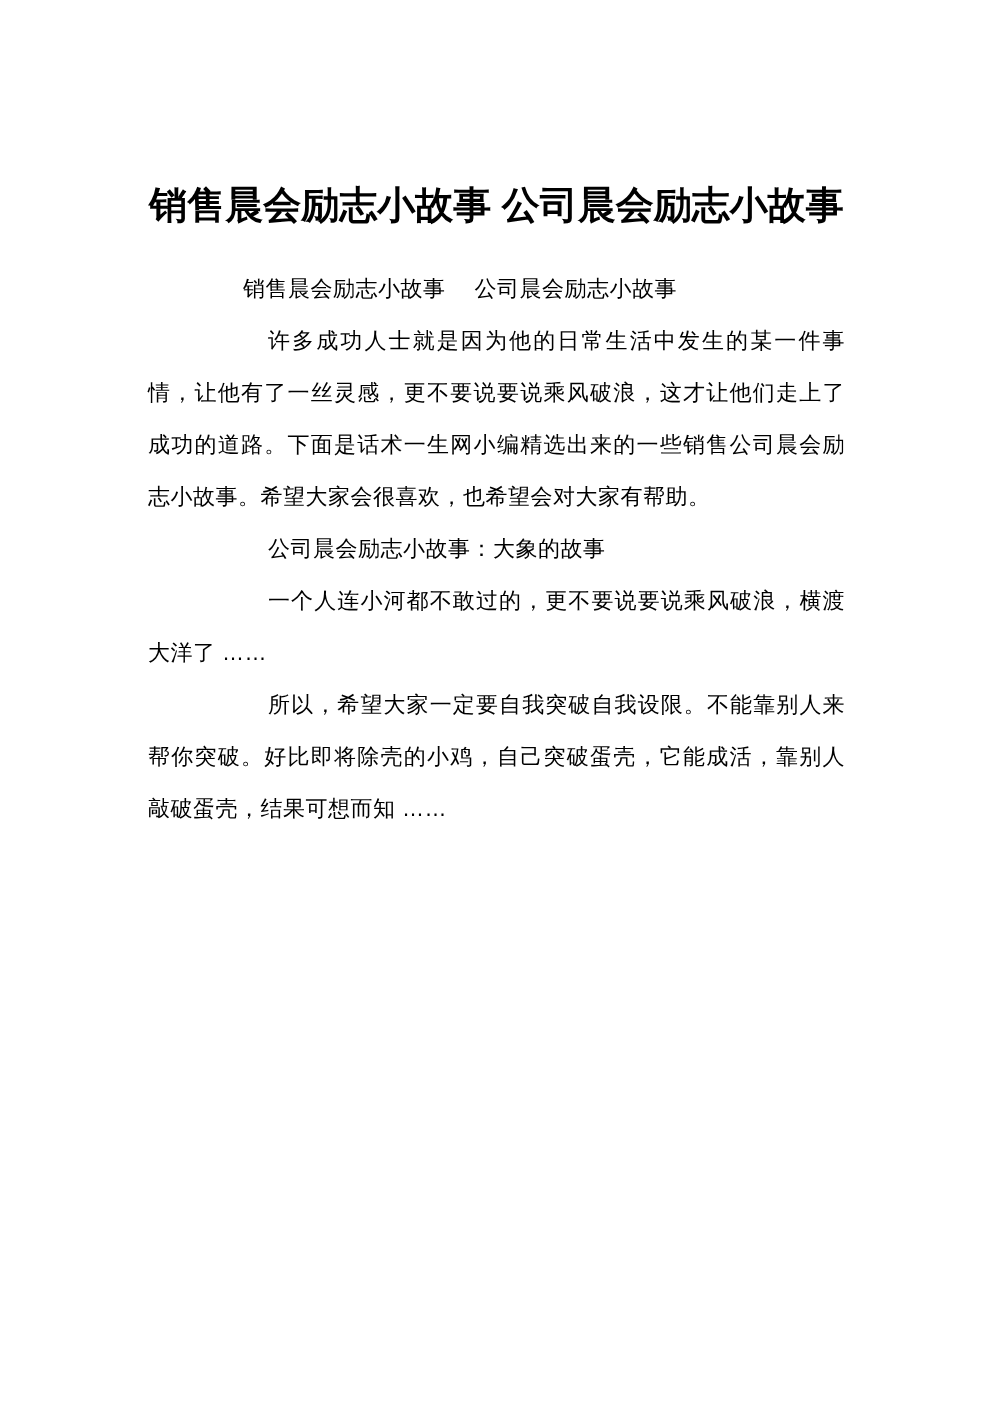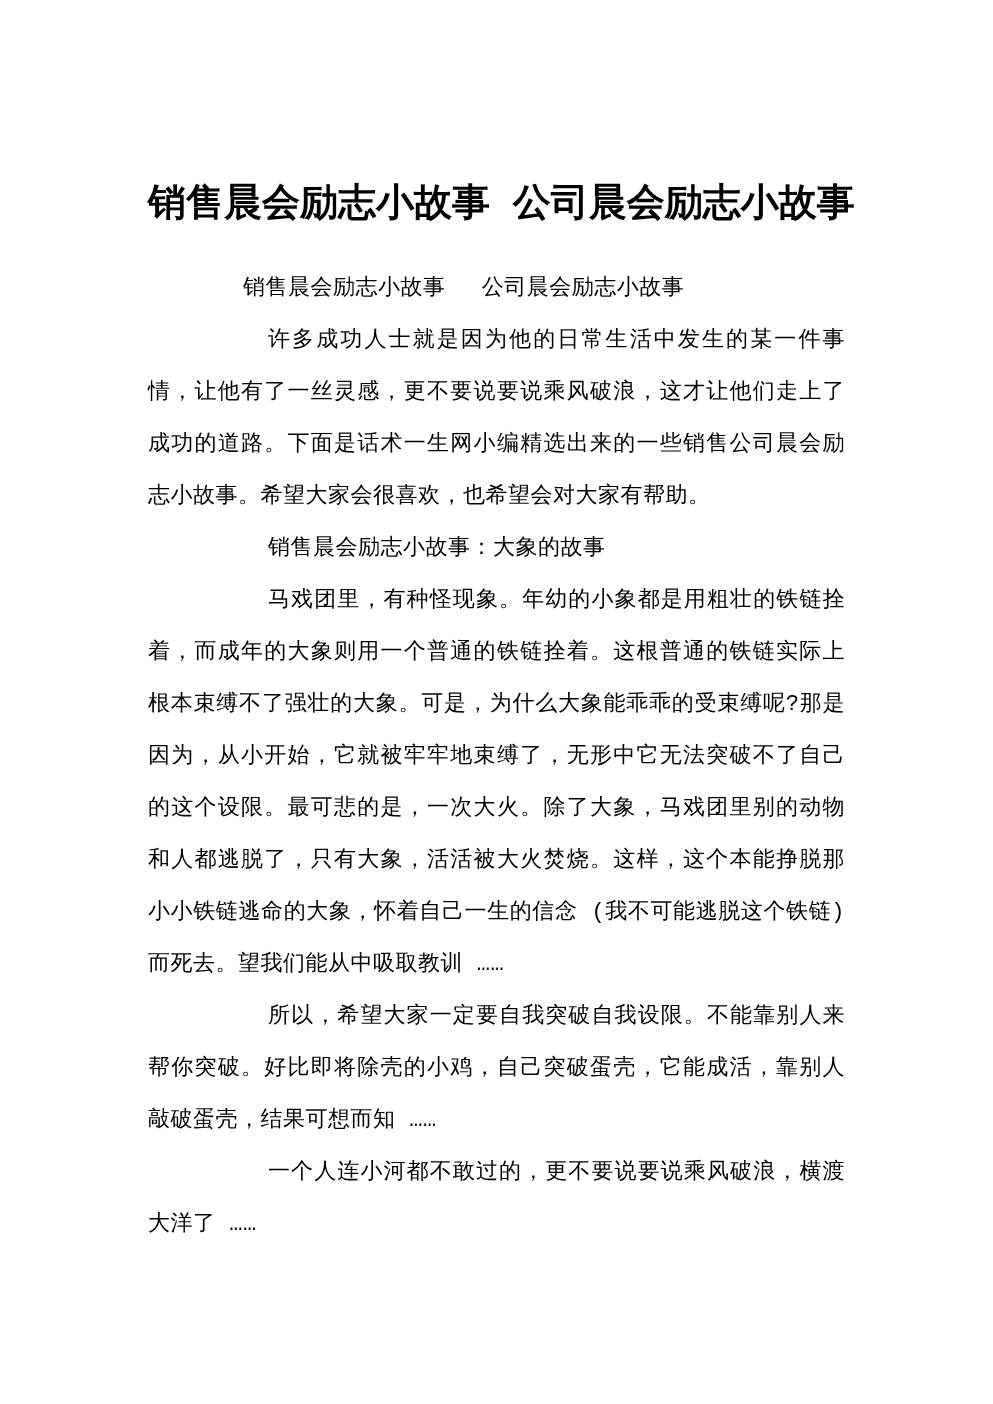--- a/index.html
+++ b/index.html
@@ -3,21 +3,21 @@
 <meta charset="utf-8">
 <style>
   html, body { margin: 0; padding: 0; }
   .page {
     position: relative;
     width: 905px;
     height: 1404px;
     background: #ffffff;
     color: #000000;
     overflow: hidden;
-    font-family: Liberation Mono, monospace;
+    font-family: Liberation Sans, sans-serif;
   }
   .doc {
     position: absolute;
     left: 148px;
     top: 177px;
     width: 697px;
   }
   .title {
     margin: 0 0 30px 0;
     font-size: 38px;
@@ -48,19 +48,18 @@
 </style>
 </head>
 <body>
 
 <div class="page">
   <div class="doc">
     <h1 class="title">销售晨会励志小故事 公司晨会励志小故事</h1>
     <div class="bodytext">
       <p class="subtitle">销售晨会励志小故事　 公司晨会励志小故事</p>
       <p class="para">许多成功人士就是因为他的日常生活中发生的某一件事情，让他有了一丝灵感，更不要说要说乘风破浪，这才让他们走上了成功的道路。下面是话术一生网小编精选出来的一些销售公司晨会励志小故事。希望大家会很喜欢，也希望会对大家有帮助。</p>
-      <p class="heading">销售晨会励志小故事：大象的故事</p>
-      <p class="para">马戏团里，有种怪现象。年幼的小象都是用粗壮的铁链拴着，而成年的大象则用一个普通的铁链拴着。这根普通的铁链实际上根本束缚不了强壮的大象。可是，为什么大象能乖乖的受束缚呢?那是因为，从小开始，它就被牢牢地束缚了，无形中它无法突破不了自己的这个设限。最可悲的是，一次大火。除了大象，马戏团里别的动物和人都逃脱了，只有大象，活活被大火焚烧。这样，这个本能挣脱那小小铁链逃命的大象，怀着自己一生的信念 (我不可能逃脱这个铁链)而死去。望我们能从中吸取教训 ……</p>
+      <p class="heading">公司晨会励志小故事：大象的故事</p>
+      <p class="para">一个人连小河都不敢过的，更不要说要说乘风破浪，横渡大洋了 ……</p>
       <p class="para">所以，希望大家一定要自我突破自我设限。不能靠别人来帮你突破。好比即将除壳的小鸡，自己突破蛋壳，它能成活，靠别人敲破蛋壳，结果可想而知 ……</p>
-      <p class="para">一个人连小河都不敢过的，更不要说要说乘风破浪，横渡大洋了 ……</p>
     </div>
   </div>
 </div>
 
 </body></html>

